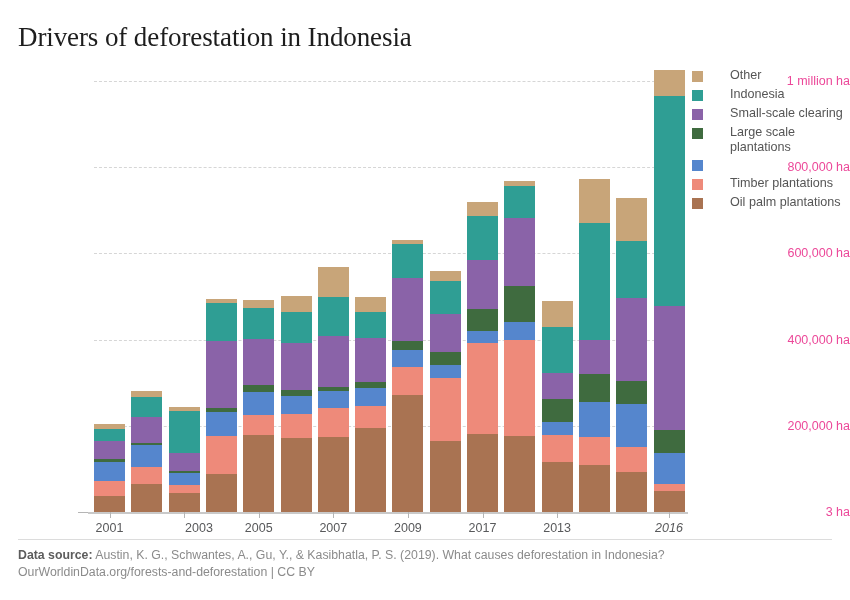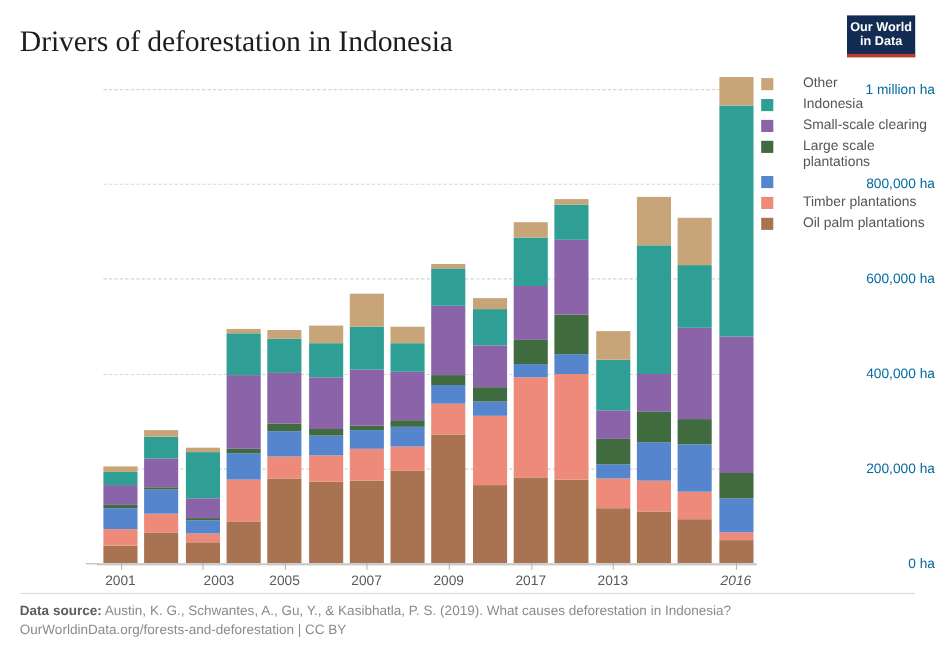--- a/index.html
+++ b/index.html
@@ -21,21 +21,21 @@
     font-family:"Liberation Sans",sans-serif;
     font-size:11.5px;font-weight:700;line-height:13px;
     padding:5px 2px 4px 2px;box-sizing:border-box;
     border-bottom:3px solid #c0392b;
   }
   
   #plot-area{position:absolute;left:0;top:0;width:850px;height:600px;}
   .gridline{position:absolute;height:0;border-top:1px dashed #d6d6d6;left:94px;width:586px;}
   .ytick-label{
     position:absolute;right:0;width:88px;text-align:right;
-    font-size:12.5px;color:#0369a1;transform:translateY(-7px);
+    font-size:12.5px;color:#ec4899;transform:translateY(-7px);
   }
   .axis-line{position:absolute;left:88px;width:600px;height:2px;background:#c9c9c9;}
   .xtick{position:absolute;width:1px;height:6px;background:#b5b5b5;top:512px;}
   .xtick-label{
     position:absolute;font-size:12.5px;color:#58595b;
     transform:translateX(-50%);top:521px;white-space:nowrap;
   }
   
   .bar{position:absolute;bottom:88px;}
   .seg{position:absolute;left:0;width:100%;}
@@ -53,37 +53,33 @@
   #footer-sep{position:absolute;left:18px;top:539px;width:814px;height:1px;background:#dcdcdc;}
   #footer{position:absolute;left:18px;top:547px;width:700px;
     font-size:12.3px;line-height:17px;color:#8b8b8b;}
   #footer .l2{display:block;}
 </style>
 </head>
 <body>
 
 <div id="header">
   <h1 id="chart-title">Drivers of deforestation in Indonesia</h1>
-  <div id="owid-logo">
-    <span>Our World</span><br>
-    <span>in Data</span>
-  </div>
 </div>
 
 <div id="plot-area">
   <div id="gridlines">
       <div style="position: absolute; left: 78px; width: 12px; height: 1px; background: rgb(181, 181, 181); top: 512px;"></div>
       <div class="gridline" style="top: 425.8px;"></div>
       <div class="gridline" style="top: 339.6px;"></div>
       <div class="gridline" style="top: 253.4px;"></div>
       <div class="gridline" style="top: 167.2px;"></div>
       <div class="gridline" style="top: 81px;"></div>
     </div>
   <div id="yticks">
-      <div class="ytick-label" style="top: 512px;">0 ha</div>
+      <div class="ytick-label" style="top: 512px;">3 ha</div>
       <div class="ytick-label" style="top: 425.8px;">200,000 ha</div>
       <div class="ytick-label" style="top: 339.6px;">400,000 ha</div>
       <div class="ytick-label" style="top: 253.4px;">600,000 ha</div>
       <div class="ytick-label" style="top: 167.2px;">800,000 ha</div>
       <div class="ytick-label" style="top: 81px;">1 million ha</div>
     </div>
   <div id="bars">
       <div class="bar" title="2001: 205,000 ha" style="left: 94px; width: 31px; height: 88.355px;">
         <div class="seg" title="Oil palm plantations 2001: 37,000 ha" style="background: rgb(169, 115, 82); height: 15.947px; bottom: 0px;"></div>
         <div class="seg" title="Timber plantations 2001: 35,000 ha" style="background: rgb(238, 138, 122); height: 15.085px; bottom: 15.947px;"></div>

